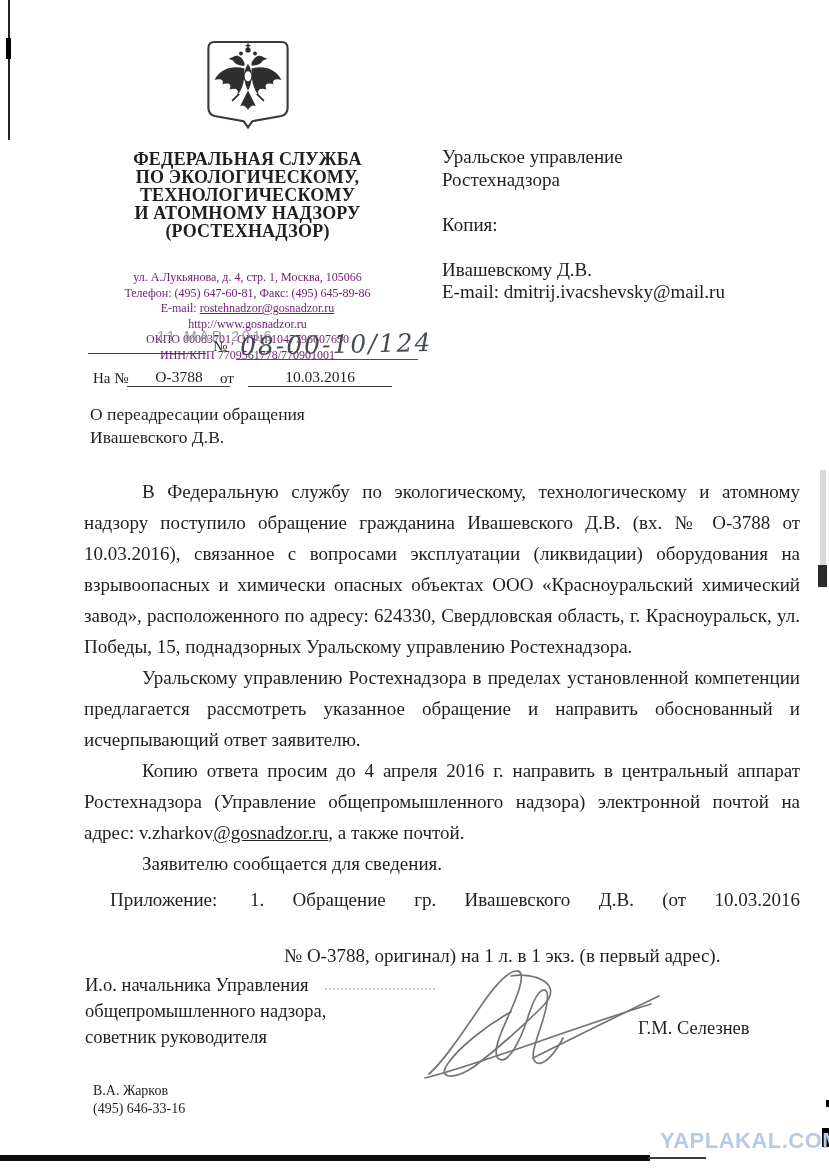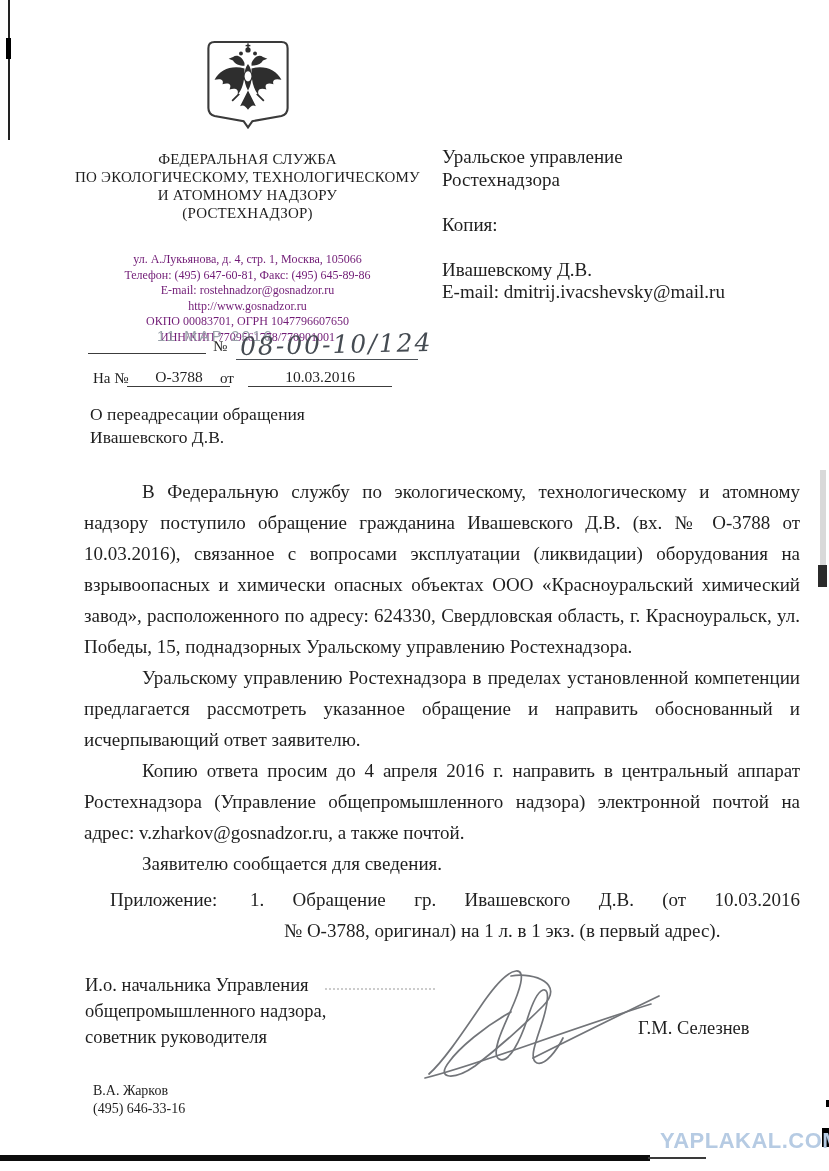--- a/index.html
+++ b/index.html
@@ -1,37 +1,37 @@
 <!DOCTYPE html>
 <html><head>
 <meta charset="utf-8">
 <style>
   html,body { margin:0; padding:0; background:#ffffff; }
   .page {
     position:relative; width:829px; height:1171px; background:#ffffff;
     font-family:"Liberation Serif", serif; color:#1f1f1f; overflow:hidden;
   }
-  .u { }
+  .u { text-decoration:underline; }
 
   
   .edge-left   { position:absolute; left:8px;   top:0;      width:2px;  height:140px; background:#222; }
   .edge-left-thick { position:absolute; left:6px; top:38px; width:5px;  height:21px;  background:#000; }
   .edge-bottom { position:absolute; left:0;     top:1155px; width:650px; height:6px;  background:#0d0d0d; }
   .edge-bottom-thin { position:absolute; left:648px; top:1157px; width:58px; height:2px; background:#3a3a3a; }
   .edge-right-a { position:absolute; left:822px; top:1128px; width:7px; height:19px; background:#000; }
   .edge-right-b { position:absolute; left:826px; top:1100px; width:3px; height:7px;  background:#000; }
   .edge-right-c { position:absolute; left:820px; top:470px;  width:6px; height:95px; background:#d9d9d9; }
   .edge-right-d { position:absolute; left:818px; top:565px;  width:9px; height:22px; background:#2b2b2b; }
 
   
   .emblem { position:absolute; left:204px; top:38px; width:88px; height:96px; }
 
   
   .sender { position:absolute; left:75px; top:150px; width:345px; text-align:center; }
-  .sender-org  { font-weight:normal; font-size:15px; line-height:18px; letter-spacing:0.2px; }
+  .sender-org  { font-weight:bold; font-size:18px; line-height:18px; letter-spacing:0.2px; }
   .sender-addr { margin-top:30px; font-size:12px; line-height:15.5px; color:#701a75; }
 
   
   .recipient { position:absolute; left:442px; top:146px; font-size:19px; line-height:22.5px; }
 
   
   .stamp-date { position:absolute; left:118px; top:327px; font-family:"Liberation Sans", sans-serif;
                 font-size:15px; letter-spacing:2.5px; color:#98a1a8;margin-left:39px; }
   .ref-line   { position:absolute; border-top:1.6px solid #3c3c3c; }
   .line-a { left:88px;  top:353px; width:118px; }
@@ -53,21 +53,21 @@
   
   .body-text { position:absolute; left:84px; top:476px; width:716px;
                font-size:19px; line-height:31px; text-align:justify; }
   .para { text-indent:58px; }
 
   
   .attach { position:absolute; left:84px; top:884px; width:716px; font-size:19px; line-height:31px; }
   .attach-label { position:absolute; left:0; top:0;margin-left:26px; }
   .attach-body  { margin-left:166px; }
   .attach-line1 { text-align:justify; text-align-last:justify; }
-  .attach-line2 { padding-left:34px; }
+  .attach-line2 { padding-left:34px;margin-top:25px; }
 
   
   .sig-title { position:absolute; left:85px; top:972px; font-size:18.5px; line-height:26px; }
   .sig-dots  { position:absolute; left:325px; top:988px; width:110px; border-top:2px dotted #cccccc; }
   .sig-flourish { position:absolute; left:415px; top:962px; width:250px; height:120px; }
   .sig-name  { position:absolute; left:638px; top:1018px; font-size:18.5px; }
 
   
   .executor { position:absolute; left:93px; top:1082px; font-size:14px; line-height:18px; }
 

